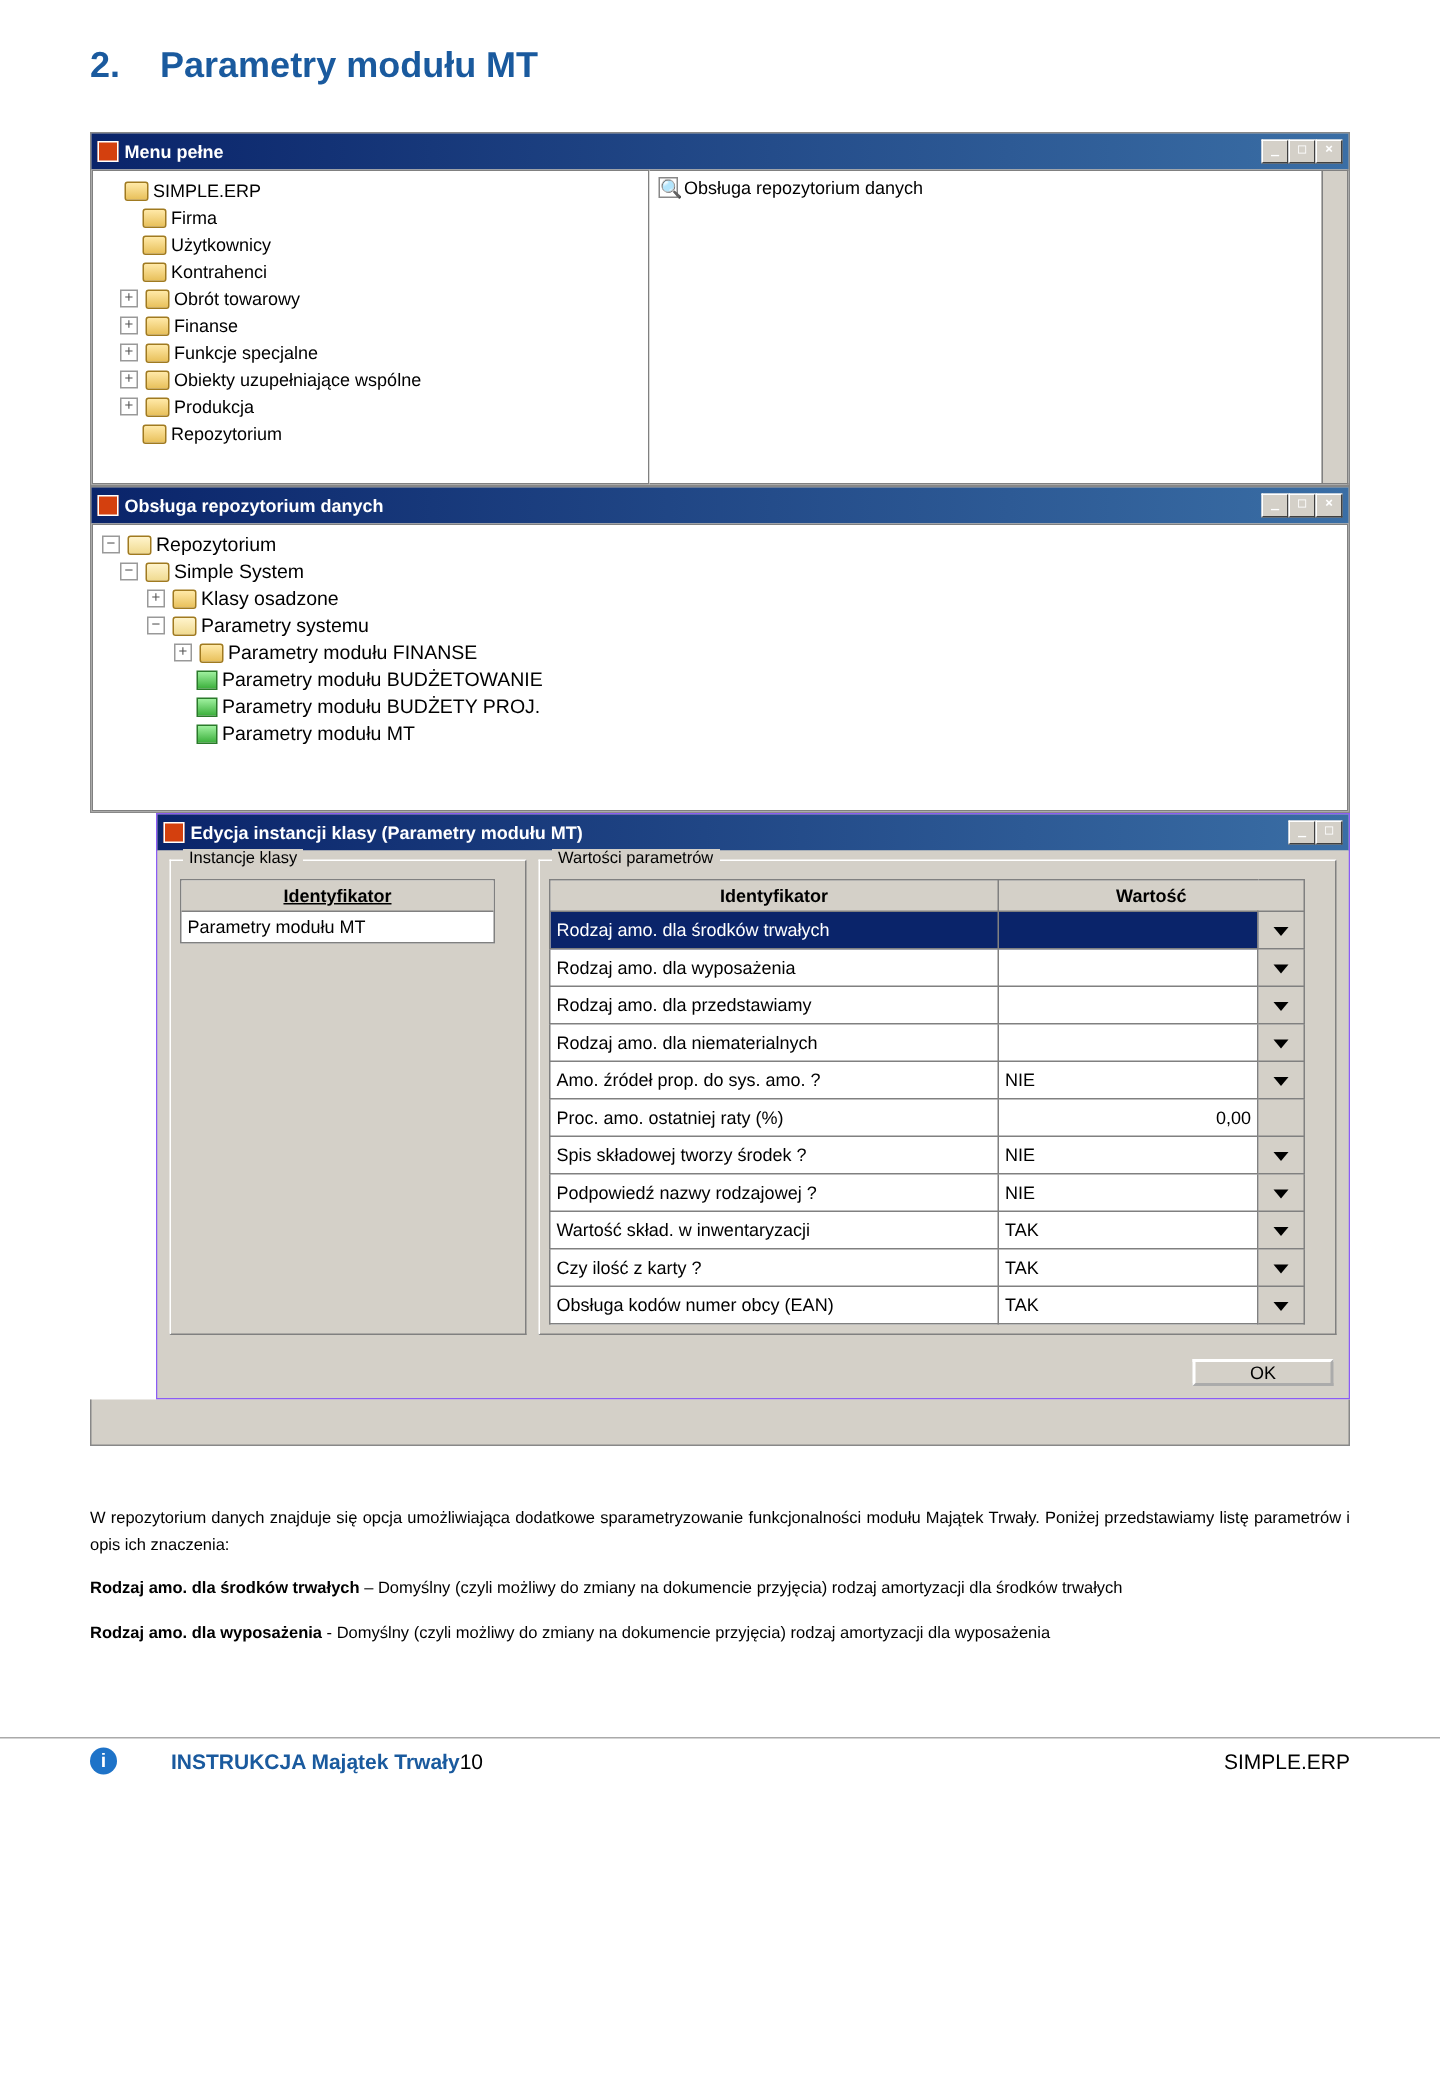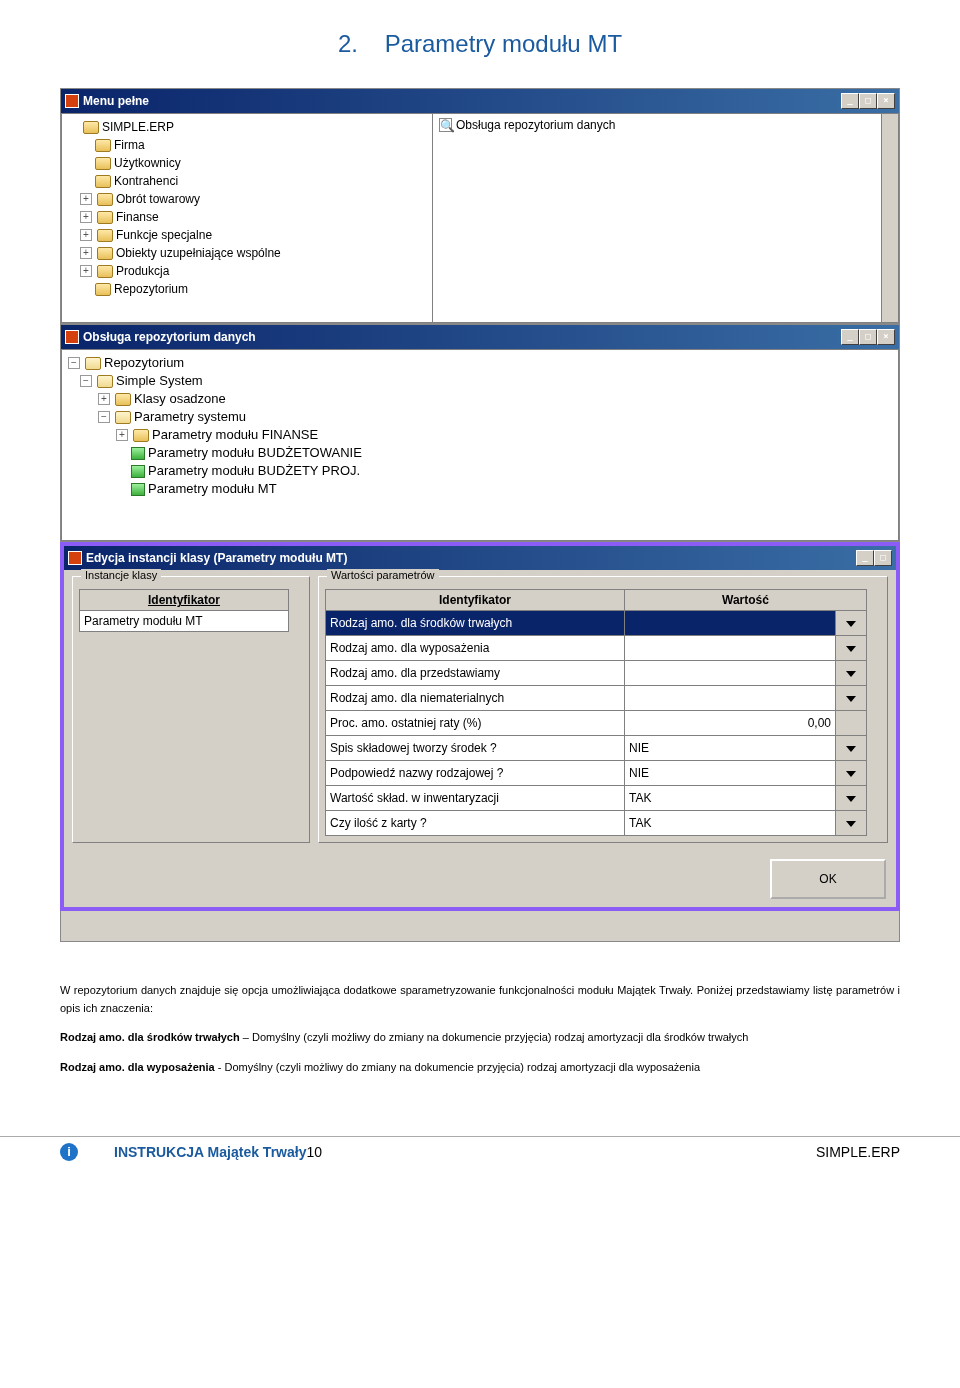--- a/index.html
+++ b/index.html
@@ -9,23 +9,22 @@
     font-size: 13px;
     background: #fff;
     width: 960px;
   }
   .page {
     padding: 20px 60px 0 60px;
   }
   .section-title {
     color: #1a5a9e;
     font-size: 24px;
-    font-weight: normal;
+    font-weight: bold;
     margin: 10px 0 30px 0;
-    text-align: center;
   }
   .app-window {
     border: 1px solid #888;
     background: #d4d0c8;
     position: relative;
   }
   .titlebar {
     background: linear-gradient(to right, #0a246a, #3a6ea5);
     color: #fff;
     height: 20px;
@@ -153,22 +152,23 @@
   .w2-body {
     height: 190px;
     background:#fff;
     border:1px solid #808080;
     margin:0;
   }
   .w2-body .tree { padding: 4px 6px; }
 
   
   .window3 {
-    border:4px solid #8b5cf6;
-    background:#d4d0c8;
+    border:1px solid #8b5cf6;
+    background:#d4d0c8;
+    margin-left:44px;
   }
   .w3-body {
     background:#d4d0c8;
     padding:6px 8px 10px 8px;
     display:flex;
     gap:8px;
   }
   .groupbox {
     border:1px solid #808080;
     border-top-color:#fff;
@@ -217,21 +217,21 @@
     display:inline-block;
     width:0; height:0;
     border-left:5px solid transparent;
     border-right:5px solid transparent;
     border-top:6px solid #000;
   }
   .btn-ok {
     width:90px;
     background:#d4d0c8;
     border:2px outset #fff;
-    padding:11px;
+    padding:0;
     font-size:12px;
     text-align:center;
     cursor:pointer;
     float:right;
   }
   .w3-footer {
     padding:6px 10px 8px 10px;
     background:#d4d0c8;
     overflow:hidden;
   }
@@ -470,20 +470,25 @@
                 <td class="iden">Rodzaj amo. dla przedstawiamy</td>
                 <td class="val"></td>
                 <td class="dd"><span class="dd-arrow"></span></td>
               </tr>
               <tr>
                 <td class="iden">Rodzaj amo. dla niematerialnych</td>
                 <td class="val"></td>
                 <td class="dd"><span class="dd-arrow"></span></td>
               </tr>
               <tr>
+                <td class="iden">Amo. źródeł prop. do sys. amo. ?</td>
+                <td class="val">NIE</td>
+                <td class="dd"><span class="dd-arrow"></span></td>
+              </tr>
+              <tr>
                 <td class="iden">Proc. amo. ostatniej raty (%)</td>
                 <td class="val val-right">0,00</td>
                 <td class="dd"></td>
               </tr>
               <tr>
                 <td class="iden">Spis składowej tworzy środek ?</td>
                 <td class="val">NIE</td>
                 <td class="dd"><span class="dd-arrow"></span></td>
               </tr>
               <tr>
@@ -491,20 +496,25 @@
                 <td class="val">NIE</td>
                 <td class="dd"><span class="dd-arrow"></span></td>
               </tr>
               <tr>
                 <td class="iden">Wartość skład. w inwentaryzacji</td>
                 <td class="val">TAK</td>
                 <td class="dd"><span class="dd-arrow"></span></td>
               </tr>
               <tr>
                 <td class="iden">Czy ilość z karty ?</td>
+                <td class="val">TAK</td>
+                <td class="dd"><span class="dd-arrow"></span></td>
+              </tr>
+              <tr>
+                <td class="iden">Obsługa kodów numer obcy (EAN)</td>
                 <td class="val">TAK</td>
                 <td class="dd"><span class="dd-arrow"></span></td>
               </tr>
             </tbody>
         </table>
       </div>
     </div>
     <div class="w3-footer">
       <div class="btn-ok">OK</div>
     </div>

